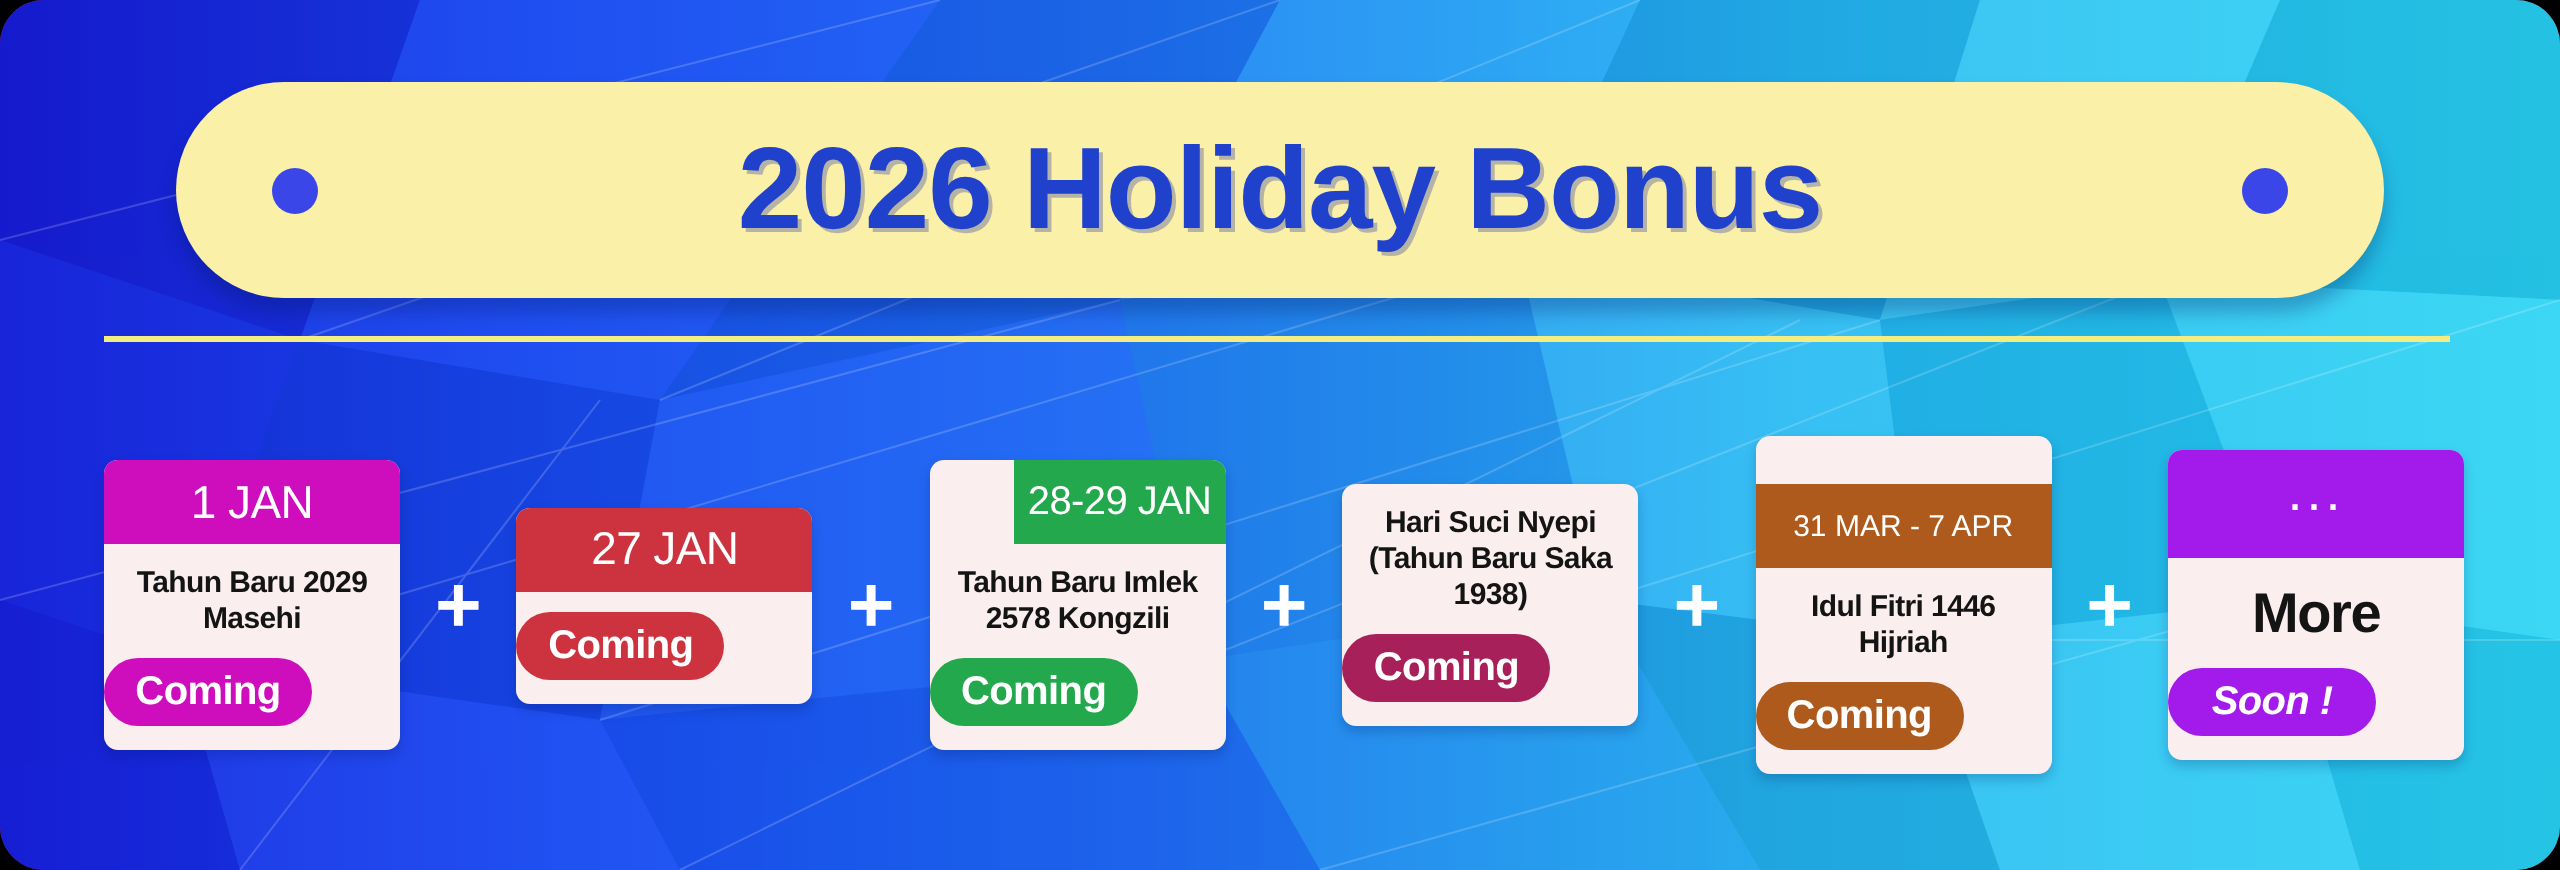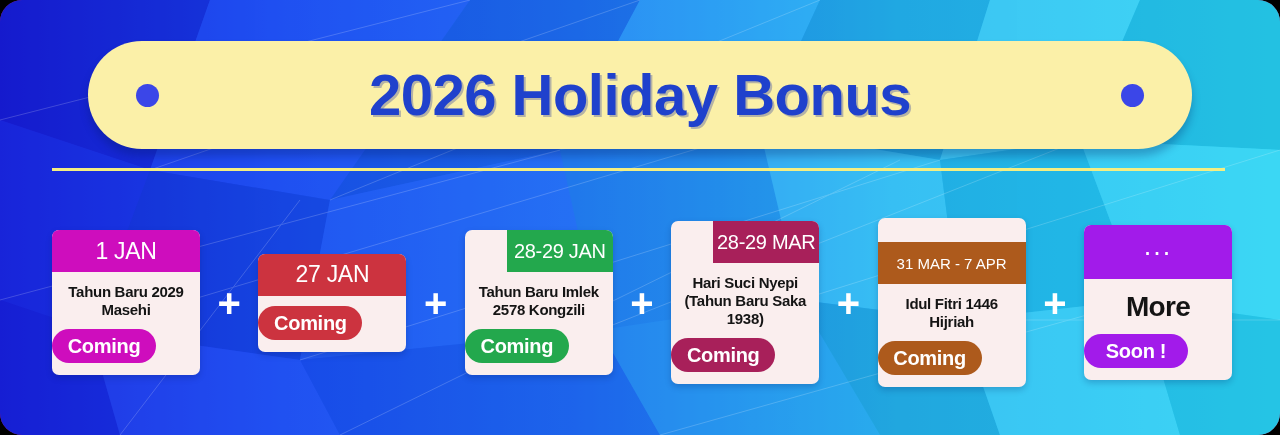--- a/index.html
+++ b/index.html
@@ -251,21 +251,20 @@
         <div class="card-name">Tahun Baru Imlek 2578 Kongzili</div>
       </div>
       <div class="card-footer">
         <span class="pill" style="background: rgb(35, 168, 77);">Coming</span>
       </div>
     </div>
 
     <div class="plus">+</div>
 
     <div class="card">
-      <div class="card-head small" style="background: rgb(168, 32, 90);">28-29 MAR</div>
       <div class="card-body">
         <div class="card-name">Hari Suci Nyepi (Tahun Baru Saka 1938)</div>
       </div>
       <div class="card-footer">
         <span class="pill" style="background: rgb(168, 32, 90);">Coming</span>
       </div>
     </div>
 
     <div class="plus">+</div>
 
@@ -280,18 +279,18 @@
     </div>
 
     <div class="plus">+</div>
 
     <div class="card">
       <div class="card-head dots" style="background: rgb(162, 27, 234);">...</div>
       <div class="card-body">
         <div class="card-name big">More</div>
       </div>
       <div class="card-footer">
-        <span class="pill" style="background: rgb(162, 27, 234);">Soon !</span>
+        <span class="pill" style="background: rgb(162, 27, 234); font-style: italic;">Soon !</span>
       </div>
     </div>
 
   </div>
 </div>
 
 </body></html>

